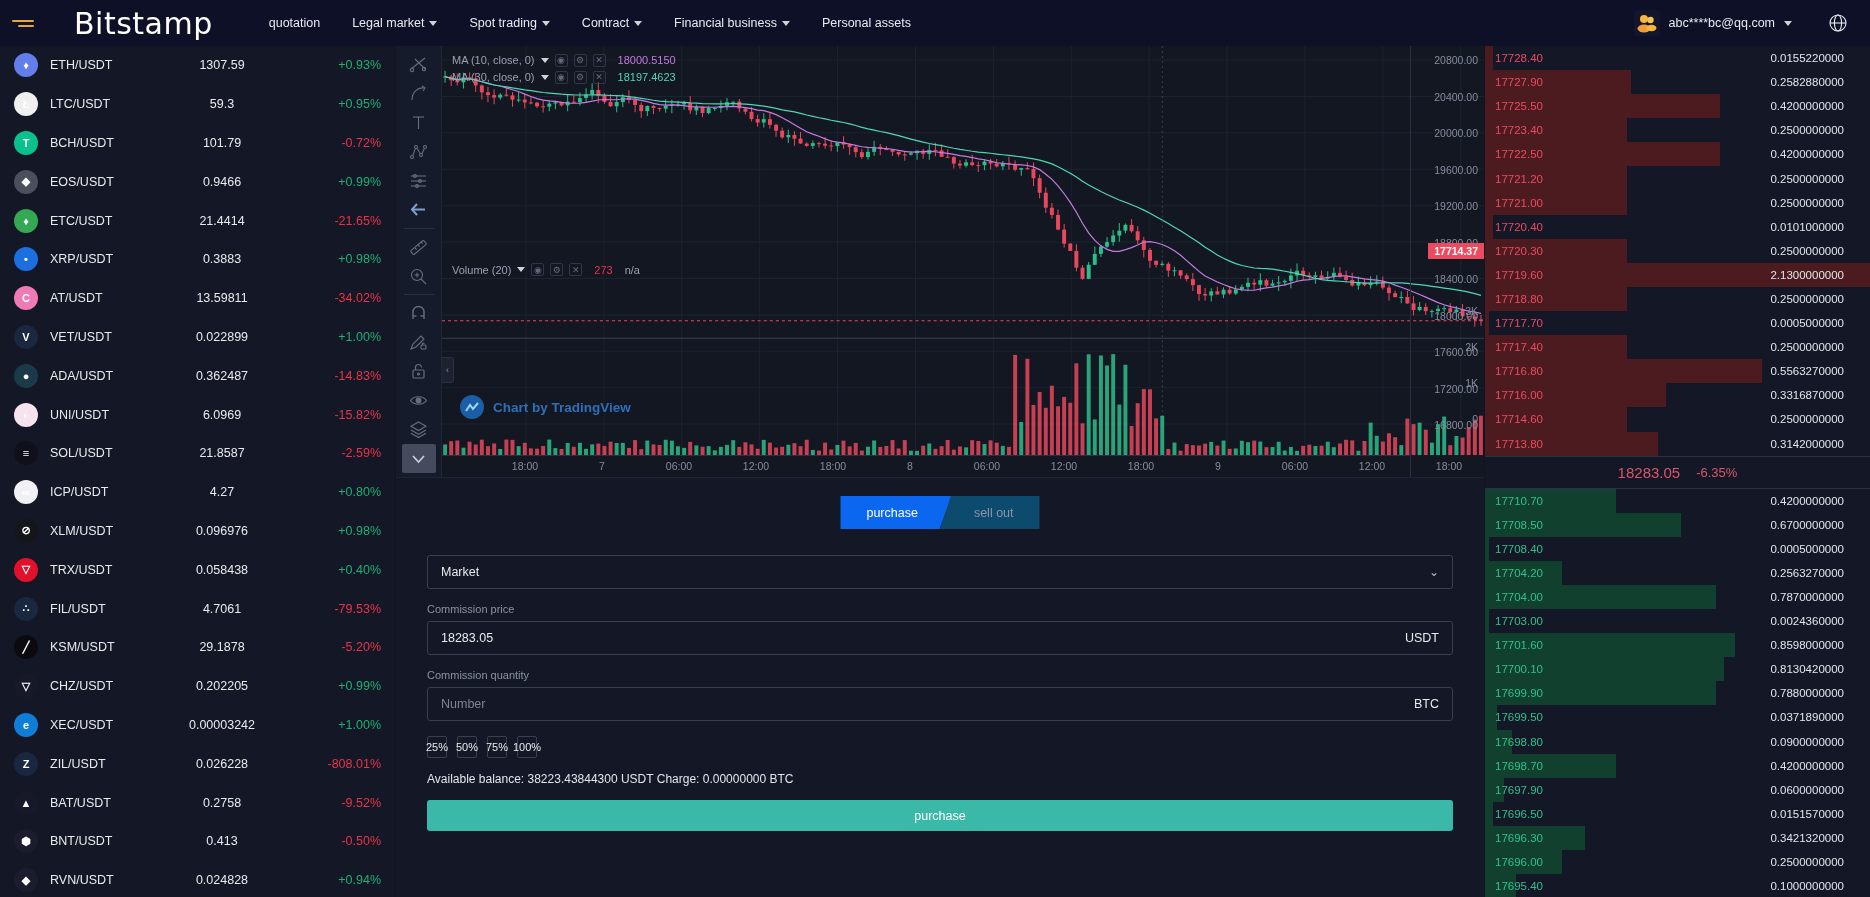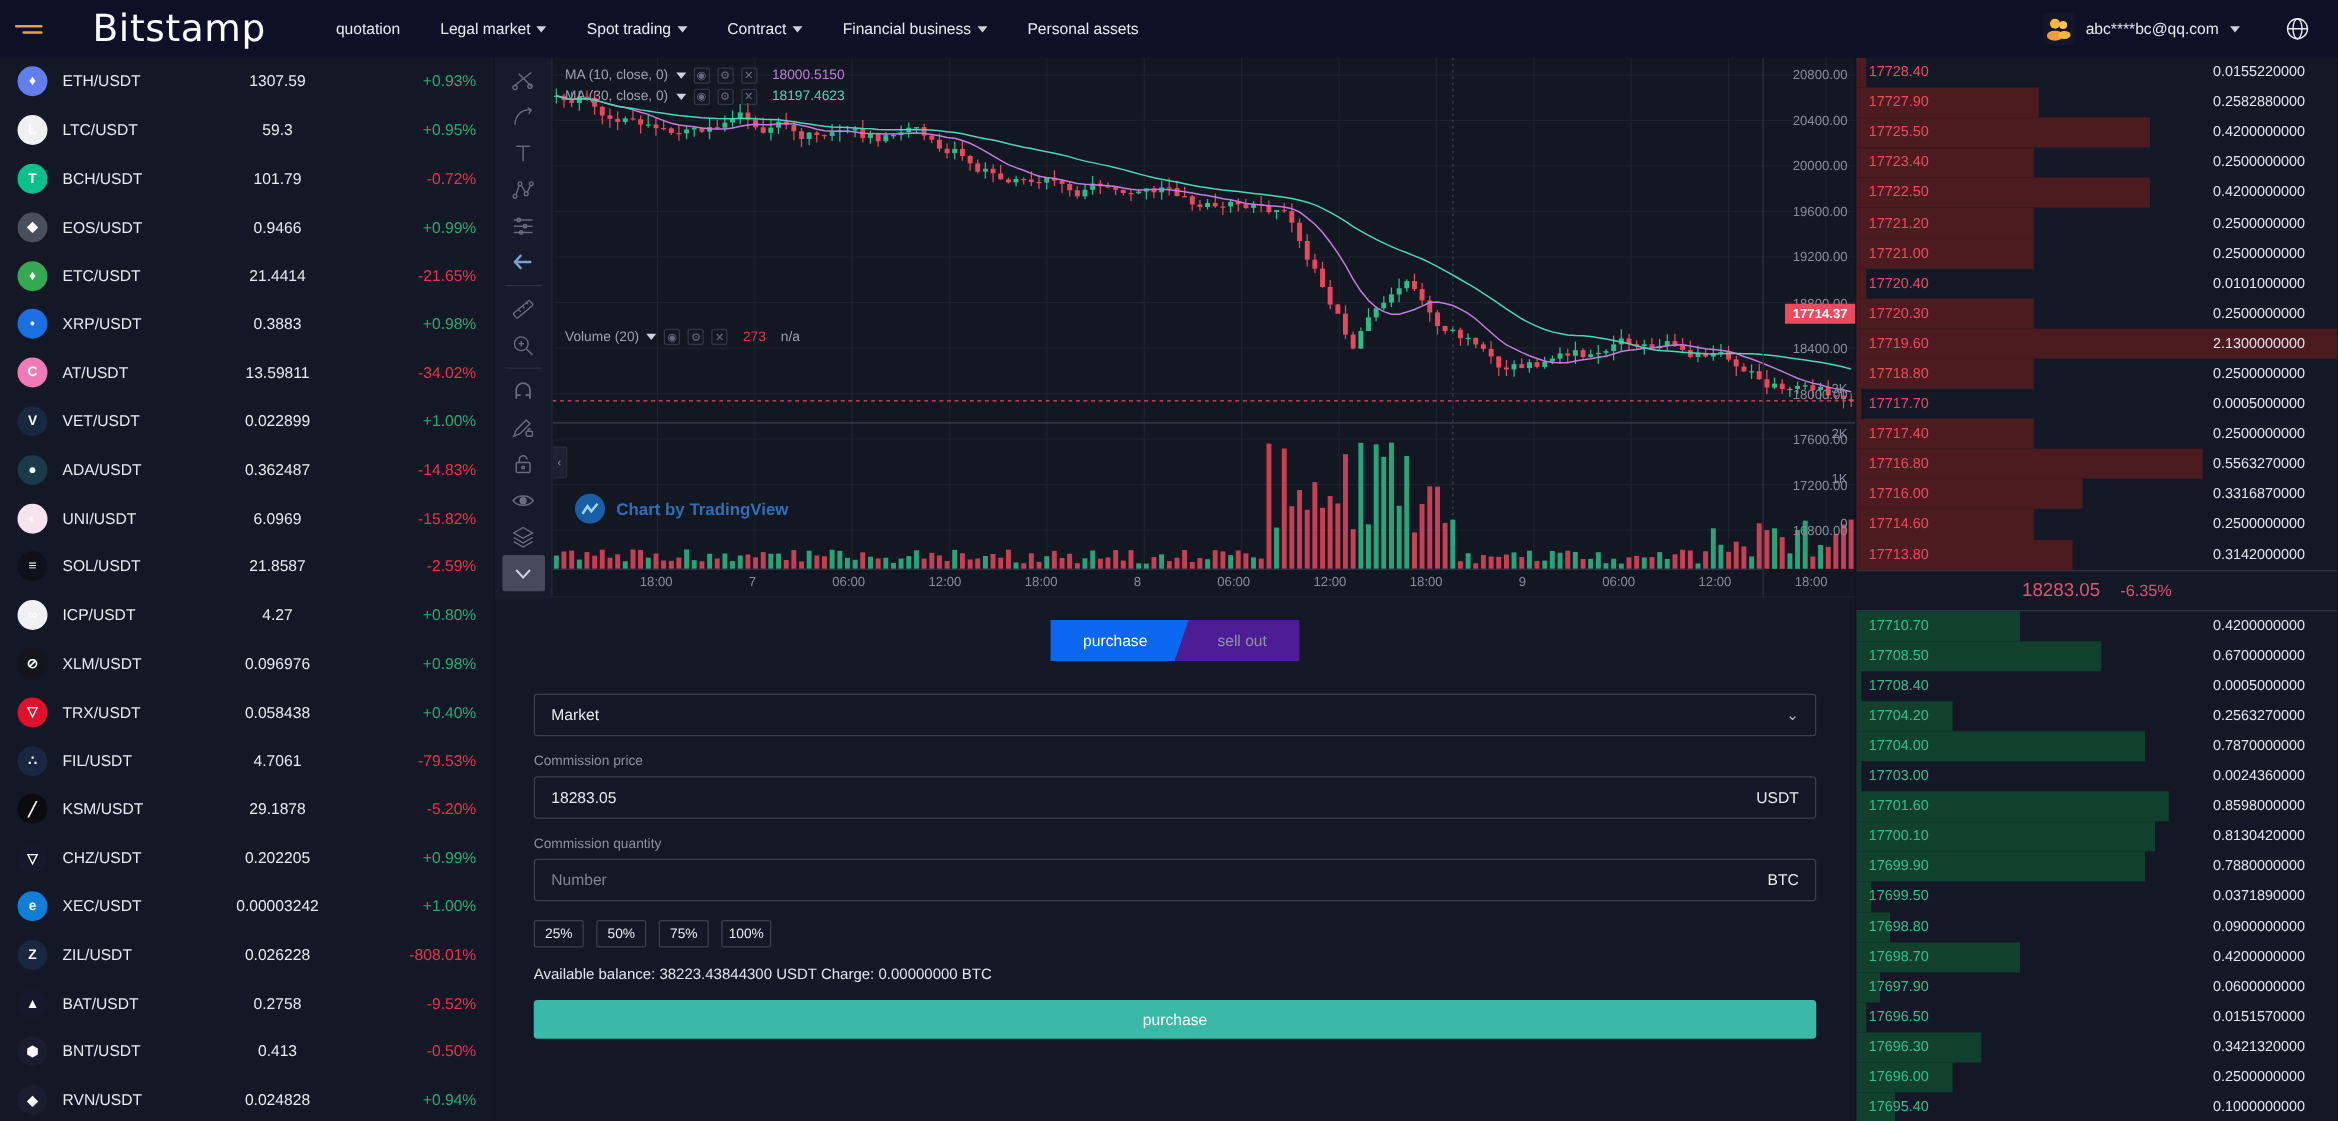--- a/index.html
+++ b/index.html
@@ -99,38 +99,38 @@
                     display:flex;align-items:center;justify-content:center;font-size:9px;color:#8a90a0;cursor:pointer;}
 
   
   .trade-panel { flex: 1; background: #141826; padding: 16px 16px 0 16px; display: flex; flex-direction: column; min-height: 0; }
   .bs-tabs { display: flex; justify-content: center; margin-top: 2px; }
   .bs-tab {
     height: 33px; display: flex; align-items: center; justify-content: center;
     font-size: 12.5px; cursor: pointer; padding: 0 26px;
   }
   .bs-buy { background: #0b67f0; color: #fff; clip-path: polygon(0 0, 100% 0, 89% 100%, 0 100%); padding-right: 34px; }
-  .bs-sell { background: #4c1d95; color: #8d94a6; clip-path: polygon(11% 0, 100% 0, 100% 100%, 0 100%); padding-left: 34px; margin-left: -12px; }
+  .bs-sell { background: #0c4a6e; color: #8d94a6; clip-path: polygon(11% 0, 100% 0, 100% 100%, 0 100%); padding-left: 34px; margin-left: -12px; }
 
   .form { margin: 0 15px; }
   .select-box {
     margin-top: 26px; height: 34px; border: 1px solid #39404f; border-radius: 3px;
     display: flex; align-items: center; padding: 0 13px; font-size: 12.5px; color: #e9eaee; cursor: pointer;
   }
   .select-box .chev { margin-left: auto; font-size: 12px; color: #b9bdc9; }
   .flabel { font-size: 11px; color: #8b91a1; margin-top: 14px; margin-bottom: 6px; }
   .field {
     height: 34px; border: 1px solid #39404f; border-radius: 3px; display: flex; align-items: center;
     padding: 0 13px; font-size: 12.5px; color: #e9eaee; cursor: text;
   }
   .field .unit { margin-left: auto; color: #e9eaee; font-size: 12.5px; }
   .field .ph { color: #7d8494; }
   .pcts { display: flex; gap: 10px; margin-top: 15px; }
   .pct {
-    width: 40px; height: 22px; border: 1px solid #39404f; border-radius: 2px;
+    width: 20px; height: 22px; border: 1px solid #39404f; border-radius: 2px;
     display: flex; align-items: center; justify-content: center; font-size: 11px; color: #e9eaee; cursor: pointer;
   }
   .balance { font-size: 12px; color: #e2e5eb; margin-top: 14px; }
   .submit {
     height: 31px; background: #3ab8a8; border-radius: 3px; display: flex; align-items: center;
     justify-content: center; font-size: 12.5px; color: #fff; margin-top: 14px; cursor: pointer;
   }
 
   
   .book { width: 386px; flex: 0 0 386px; background: #141826; border-left: 1px solid #0f1420;

